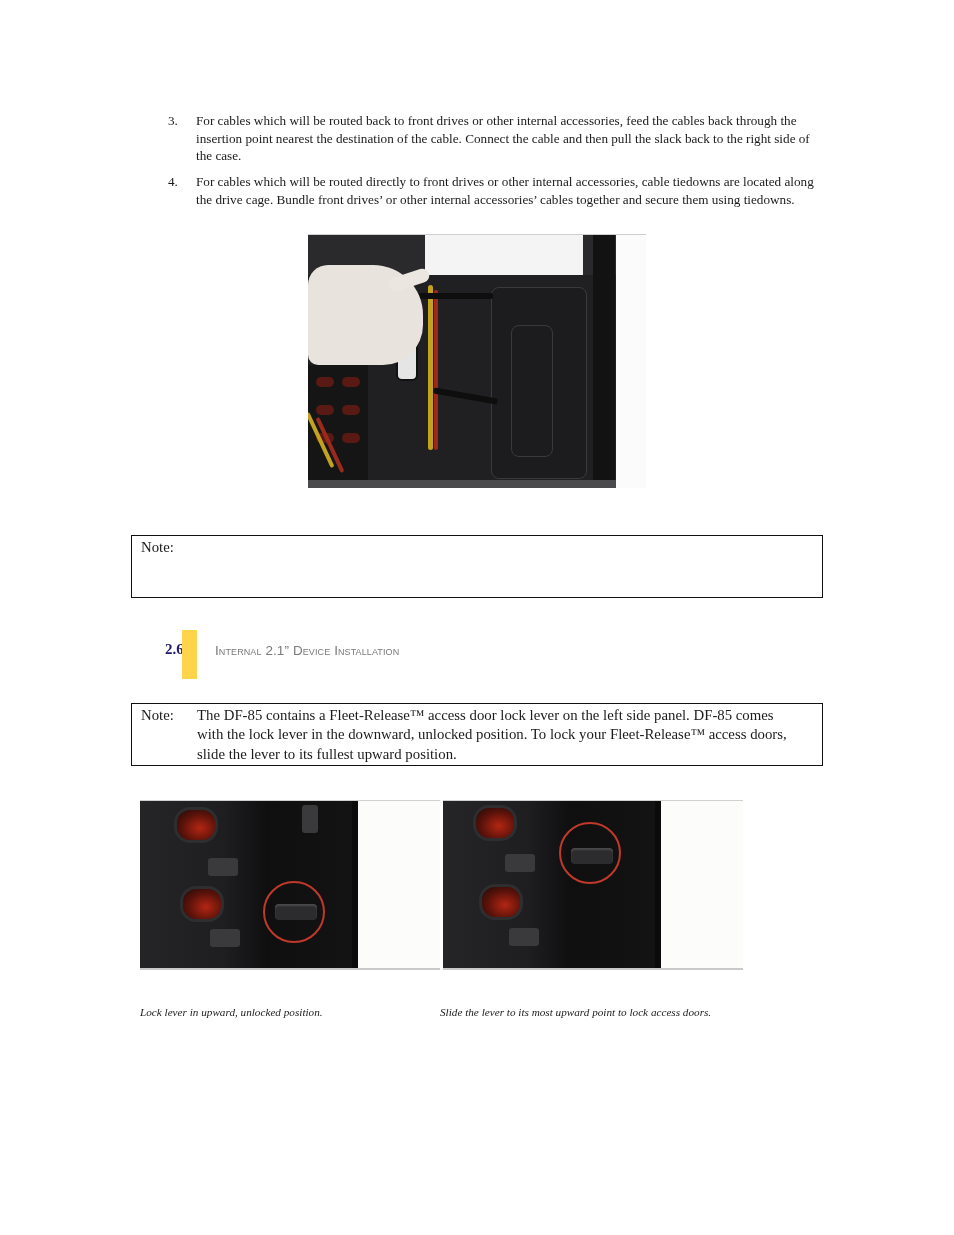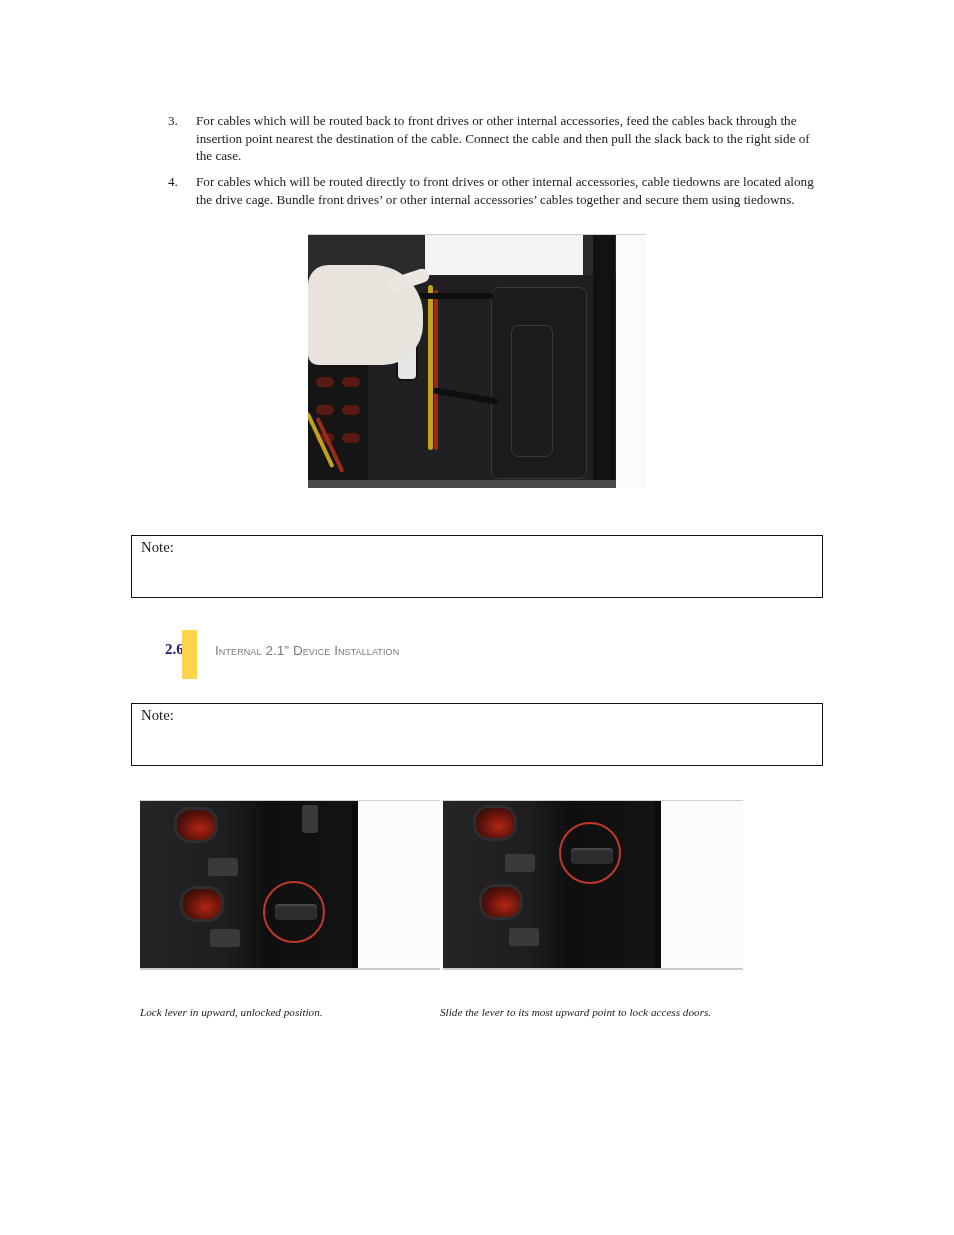--- a/index.html
+++ b/index.html
@@ -103,20 +103,21 @@
 <div class="note" style="top:535px; height:61px;">
   <span class="label">Note:</span>
 </div>
 
 <div class="abs sec-num">2.6</div>
 <div class="abs sec-bar"></div>
 <div class="abs sec-title">Internal 2.1” Device Installation</div>
 
 <div class="note" style="top:703px; height:61px;">
   <span class="label">Note:</span>
+  <span class="body">The DF-85 contains a Fleet-Release™ access door lock lever on the left side panel. DF-85 comes with the lock lever in the downward, unlocked position. To lock your Fleet-Release™ access doors, slide the lever to its fullest upward position.</span>
 </div>
 
 <div class="lever-photo" style="left:140px;" title="Fleet-Release lock lever in the lower position, circled in red">
   <div class="dark"></div>
   <div class="hole" style="left:34px;top:6px;"></div>
   <div class="tab" style="left:68px;top:57px;"></div>
   <div class="hole" style="left:40px;top:85px;"></div>
   <div class="tab" style="left:70px;top:128px;"></div>
   <div class="tab" style="left:162px;top:4px;width:16px;height:28px;"></div>
   <div class="lever" style="left:135px;top:103px;"></div>

